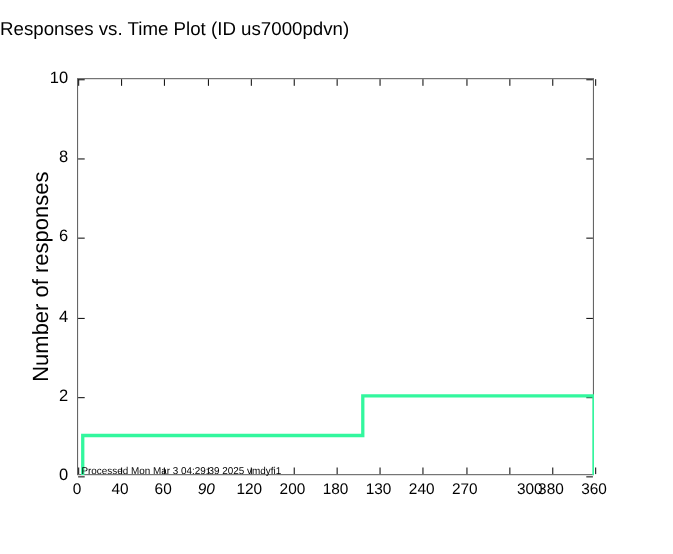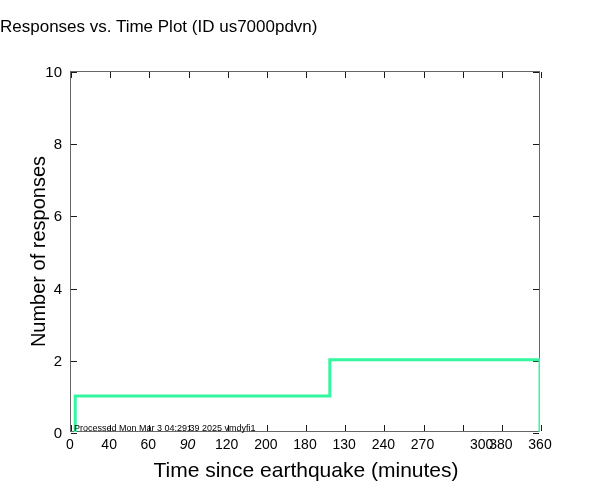--- a/index.html
+++ b/index.html
@@ -173,17 +173,16 @@
       <div class="ytick-label" style="top: 143.2px;">8</div>
       <div class="ytick-label" style="top: 71px;">10</div>
     </div>
 
   <svg id="data-svg" viewBox="0 0 470 361" preserveAspectRatio="none">
     <polyline id="series-0" fill="none" stroke-width="3" stroke-linejoin="miter" stroke-linecap="butt" points="5.22,361.00 5.22,324.90 259.81,324.90 259.81,288.80 470.00,288.80 470.00,361.00" stroke="#33f79e"></polyline>
   </svg>
 
   <div id="stamp">Processed Mon Mar  3 04:29:39 2025 vmdyfi1</div>
 
-  <div id="xlabel">Time since earthquake (minutes)</div>
 
   <div id="ylabel">Number of responses</div>
 
 </div>
 
 </body></html>

